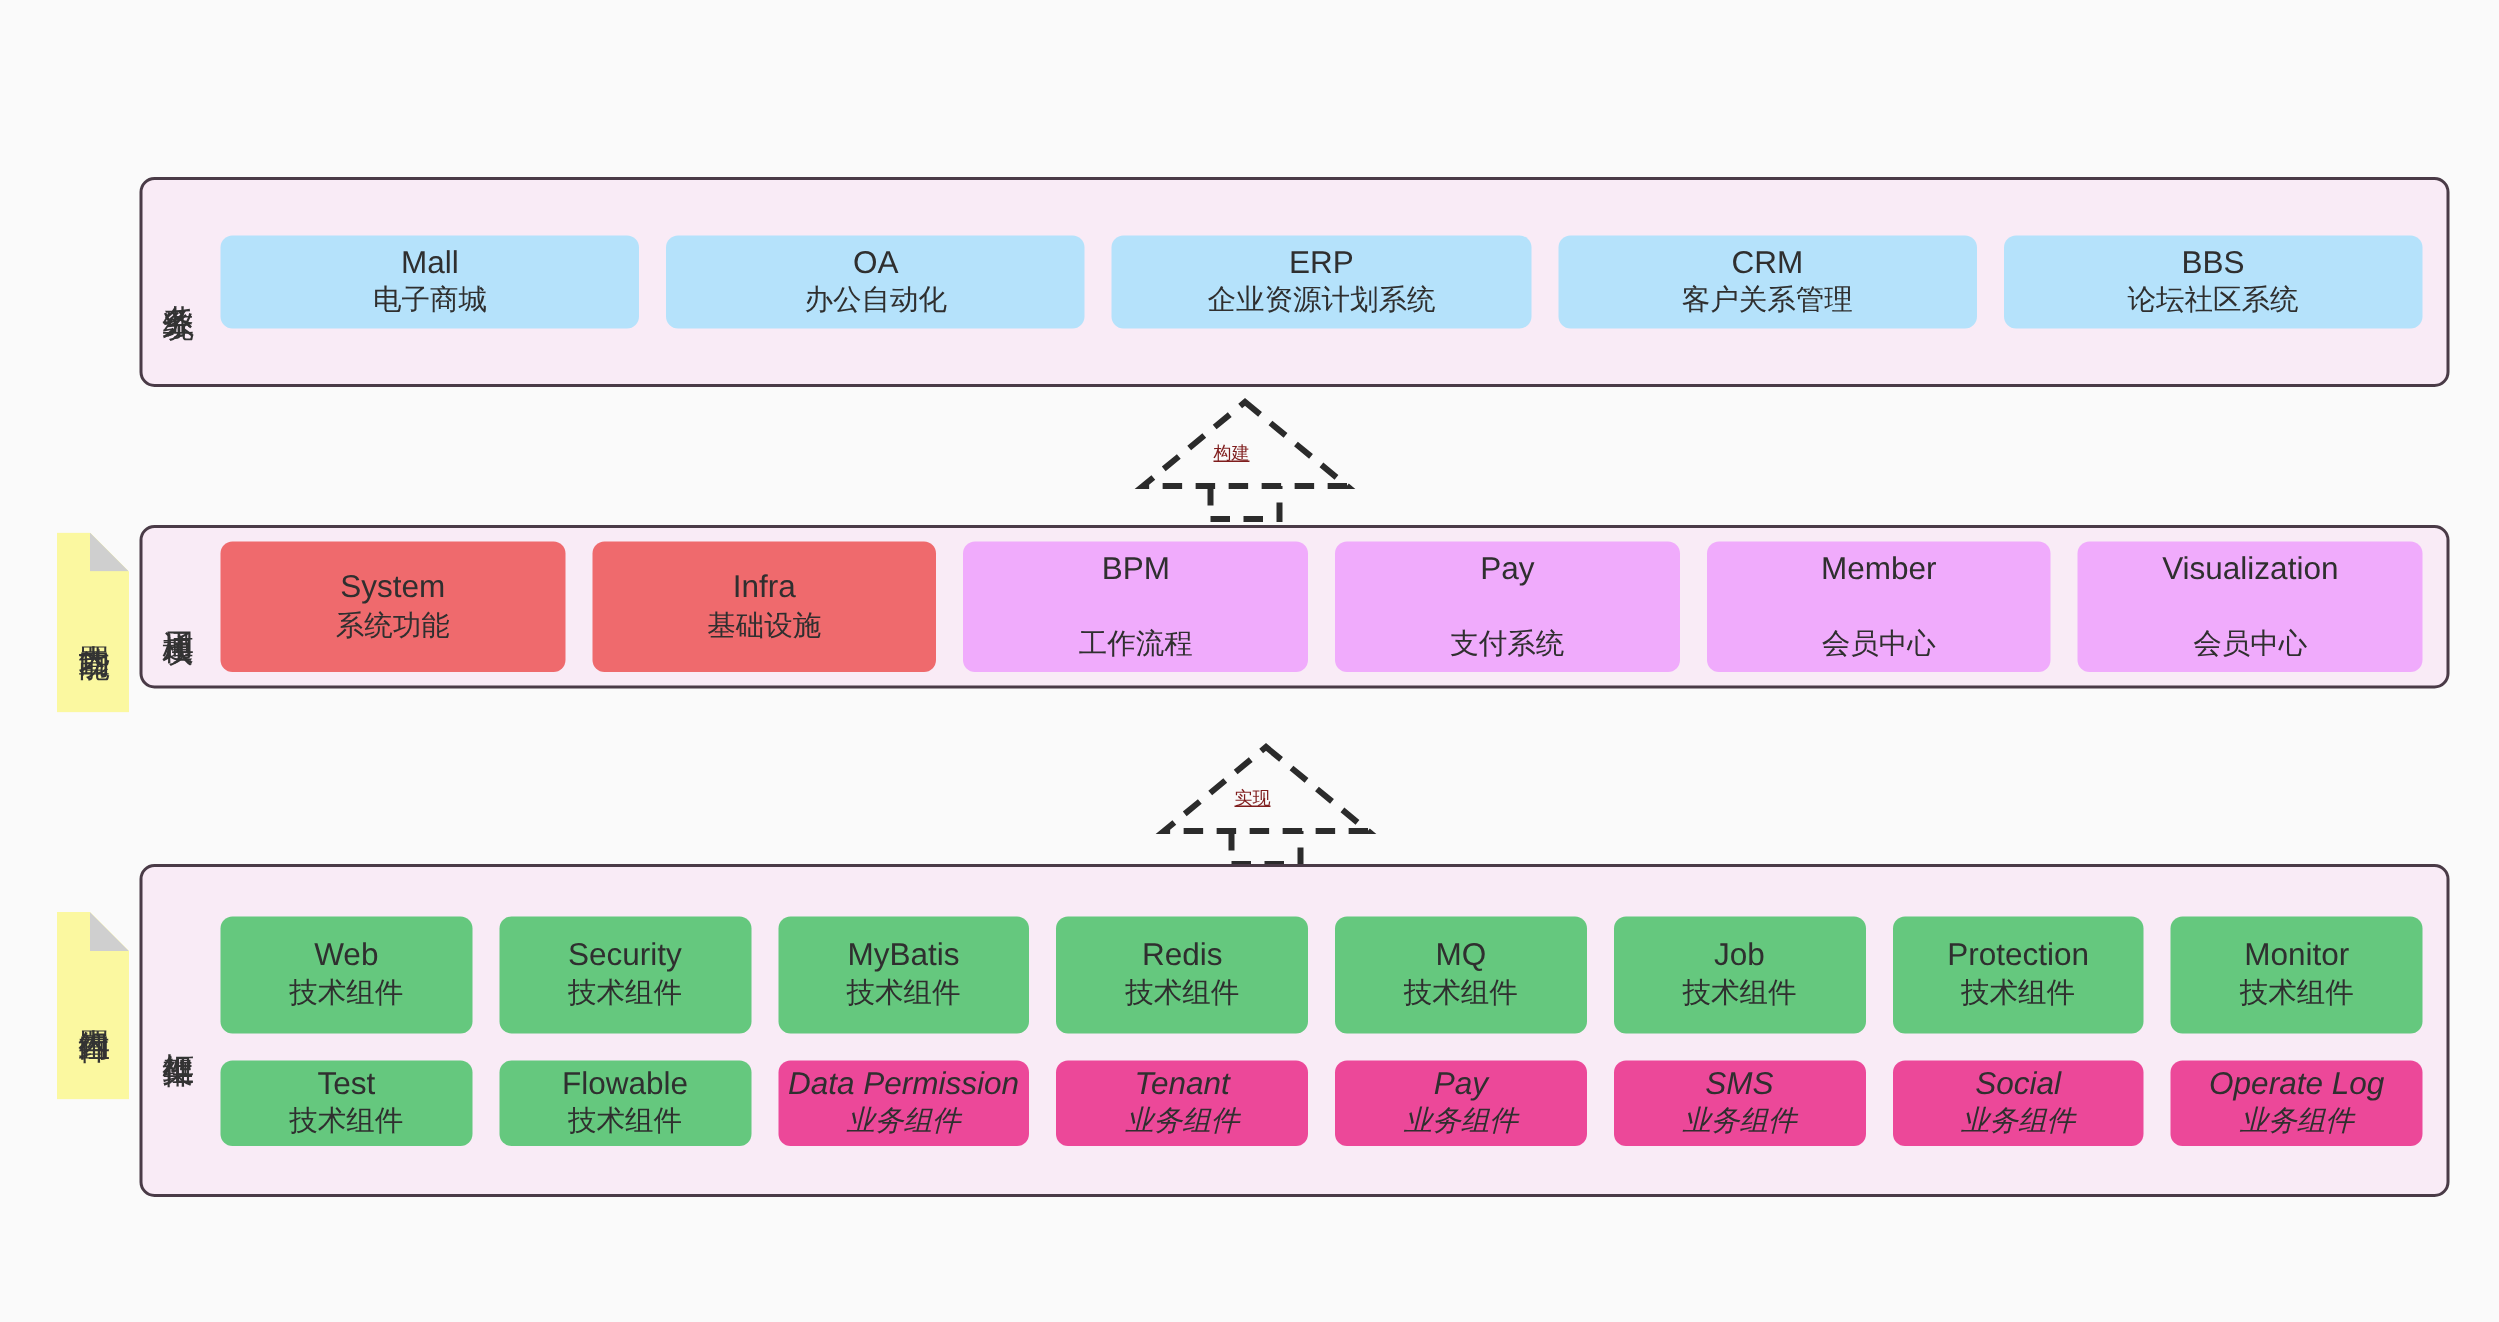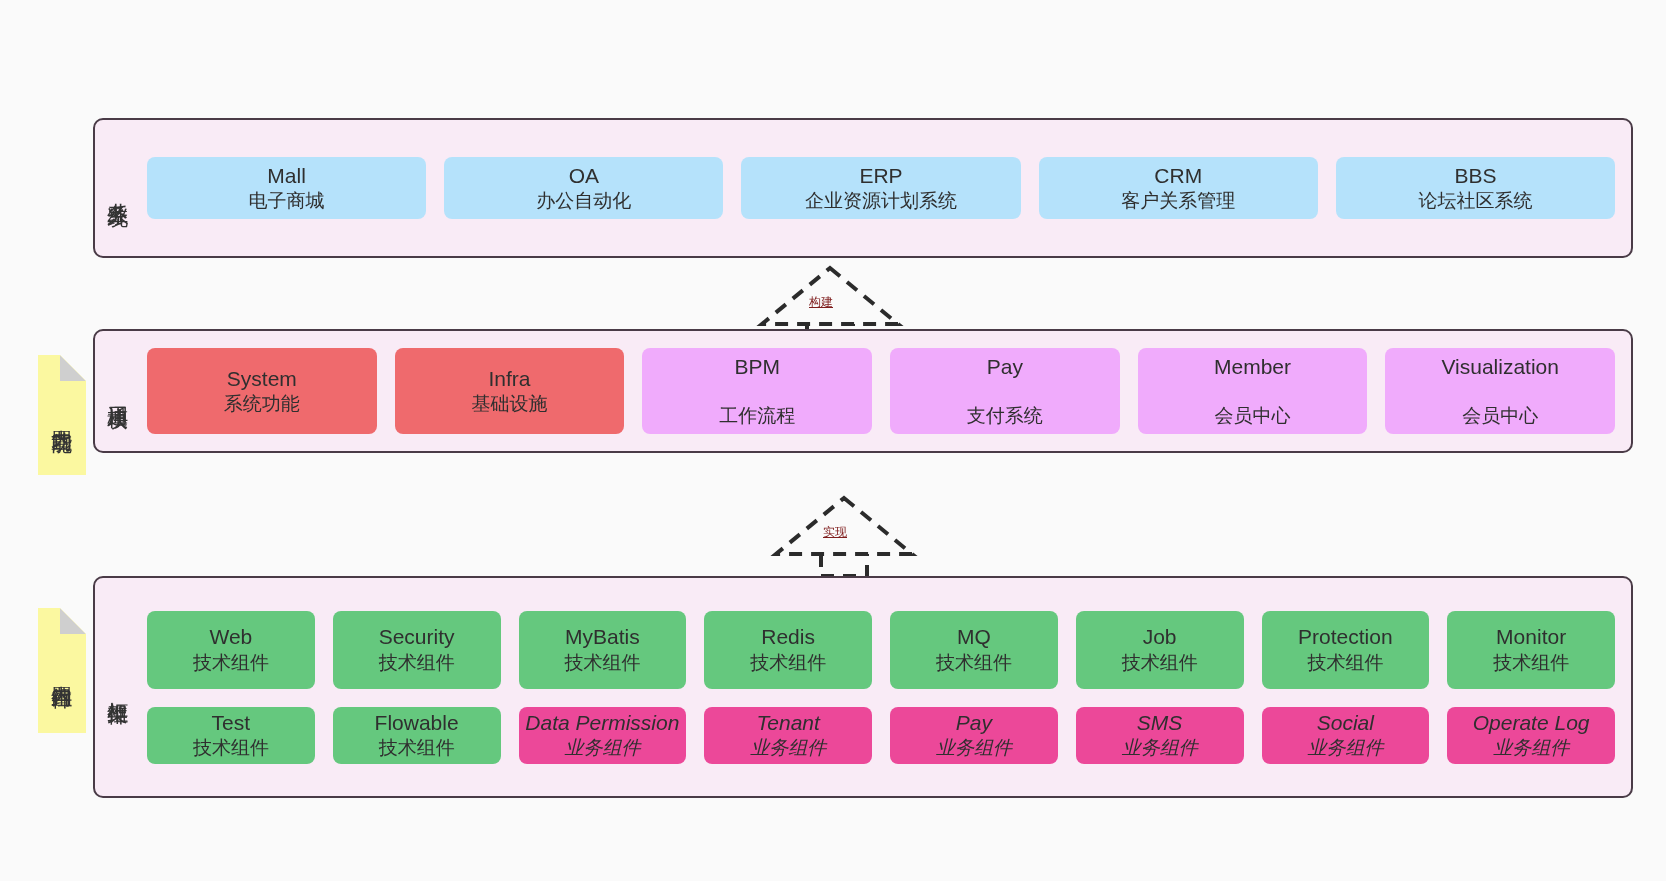--- a/index.html
+++ b/index.html
@@ -160,21 +160,21 @@
 
     <path d="M 52 62 L 52 84 L 98 84 L 98 62" fill="none" stroke="#2b2b2b" stroke-width="4" stroke-dasharray="13 9" stroke-linecap="butt"></path>
   </svg>
   <div class="arrow-label" style="left:809px; top:294px;">构建</div>
 
   <div class="sticky" style="left:38px; top:355px; width:48px; height:120px;">
     <span class="fold"></span>
     <span>内置功能</span>
   </div>
 
-  <div class="layer" style="left:93px; top:329px; width:1540px; height:124px;">
+  <div class="layer" style="left:93px; top:350px; width:1540px; height:109px;">
     <div class="layer-title">通用模块</div>
     <div class="layer-body">
       <div class="row">
         <div class="card c-red">
           <span class="t1">System</span>
           <span class="t2">系统功能</span>
         </div>
         <div class="card c-red">
           <span class="t1">Infra</span>
           <span class="t2">基础设施</span>

